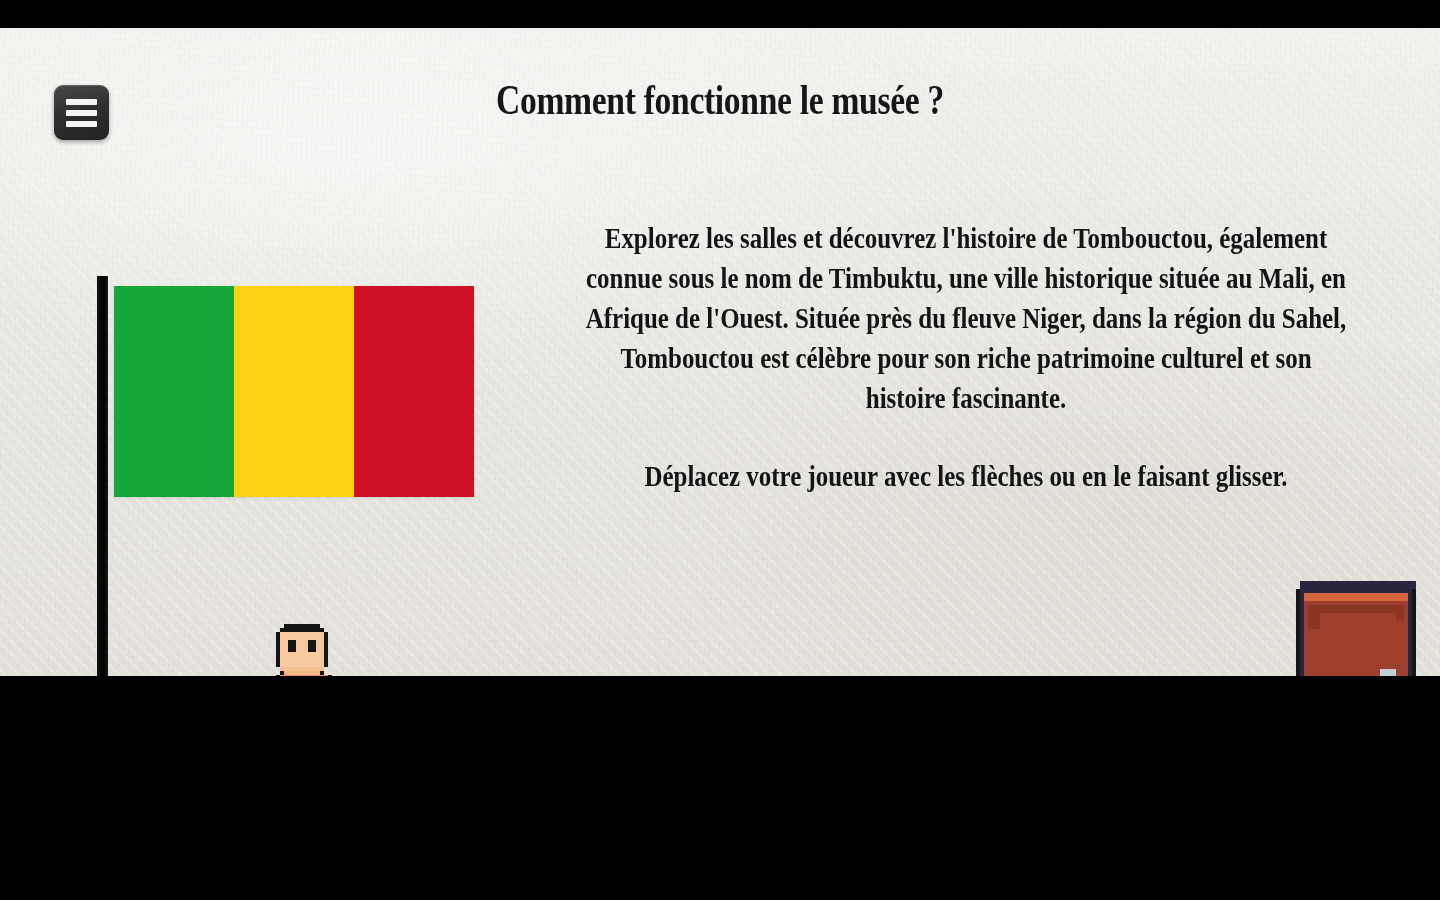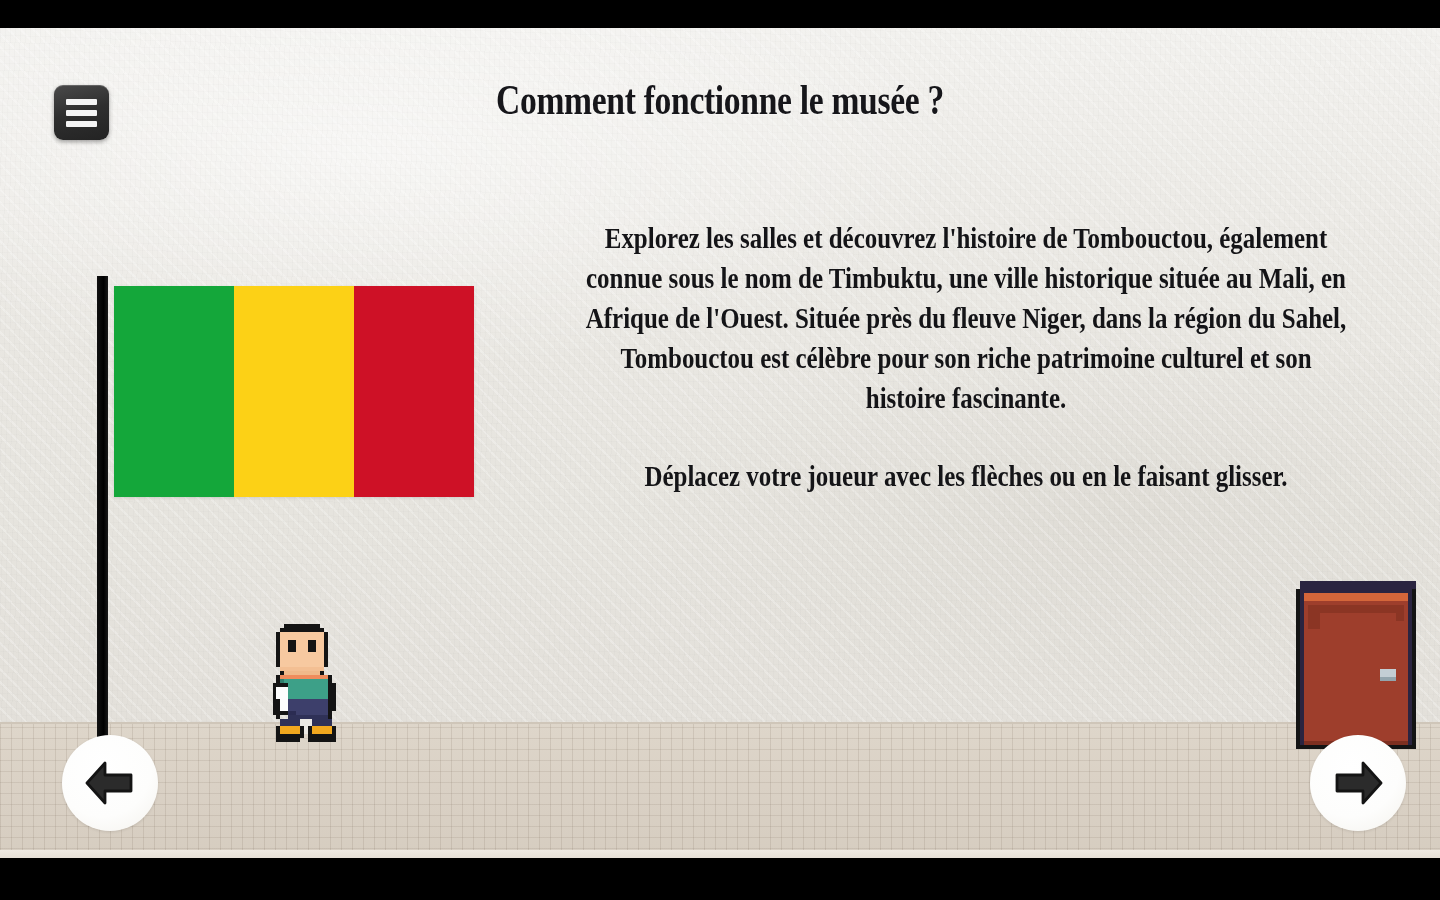--- a/index.html
+++ b/index.html
@@ -12,21 +12,21 @@
     width: 1440px;
     height: 900px;
     overflow: hidden;
     font-family: "Liberation Serif", "DejaVu Serif", serif;
   }
 
   
   .stage {
     position: relative;
     width: 1440px;
-    height: 900px;
+    height: 676px;
     background: #000000;
     overflow: hidden;
   }
   .letterbox-top {
     position: absolute;
     left: 0; top: 0;
     width: 1440px; height: 28px;
     background: #000000;
     z-index: 40;
   }

